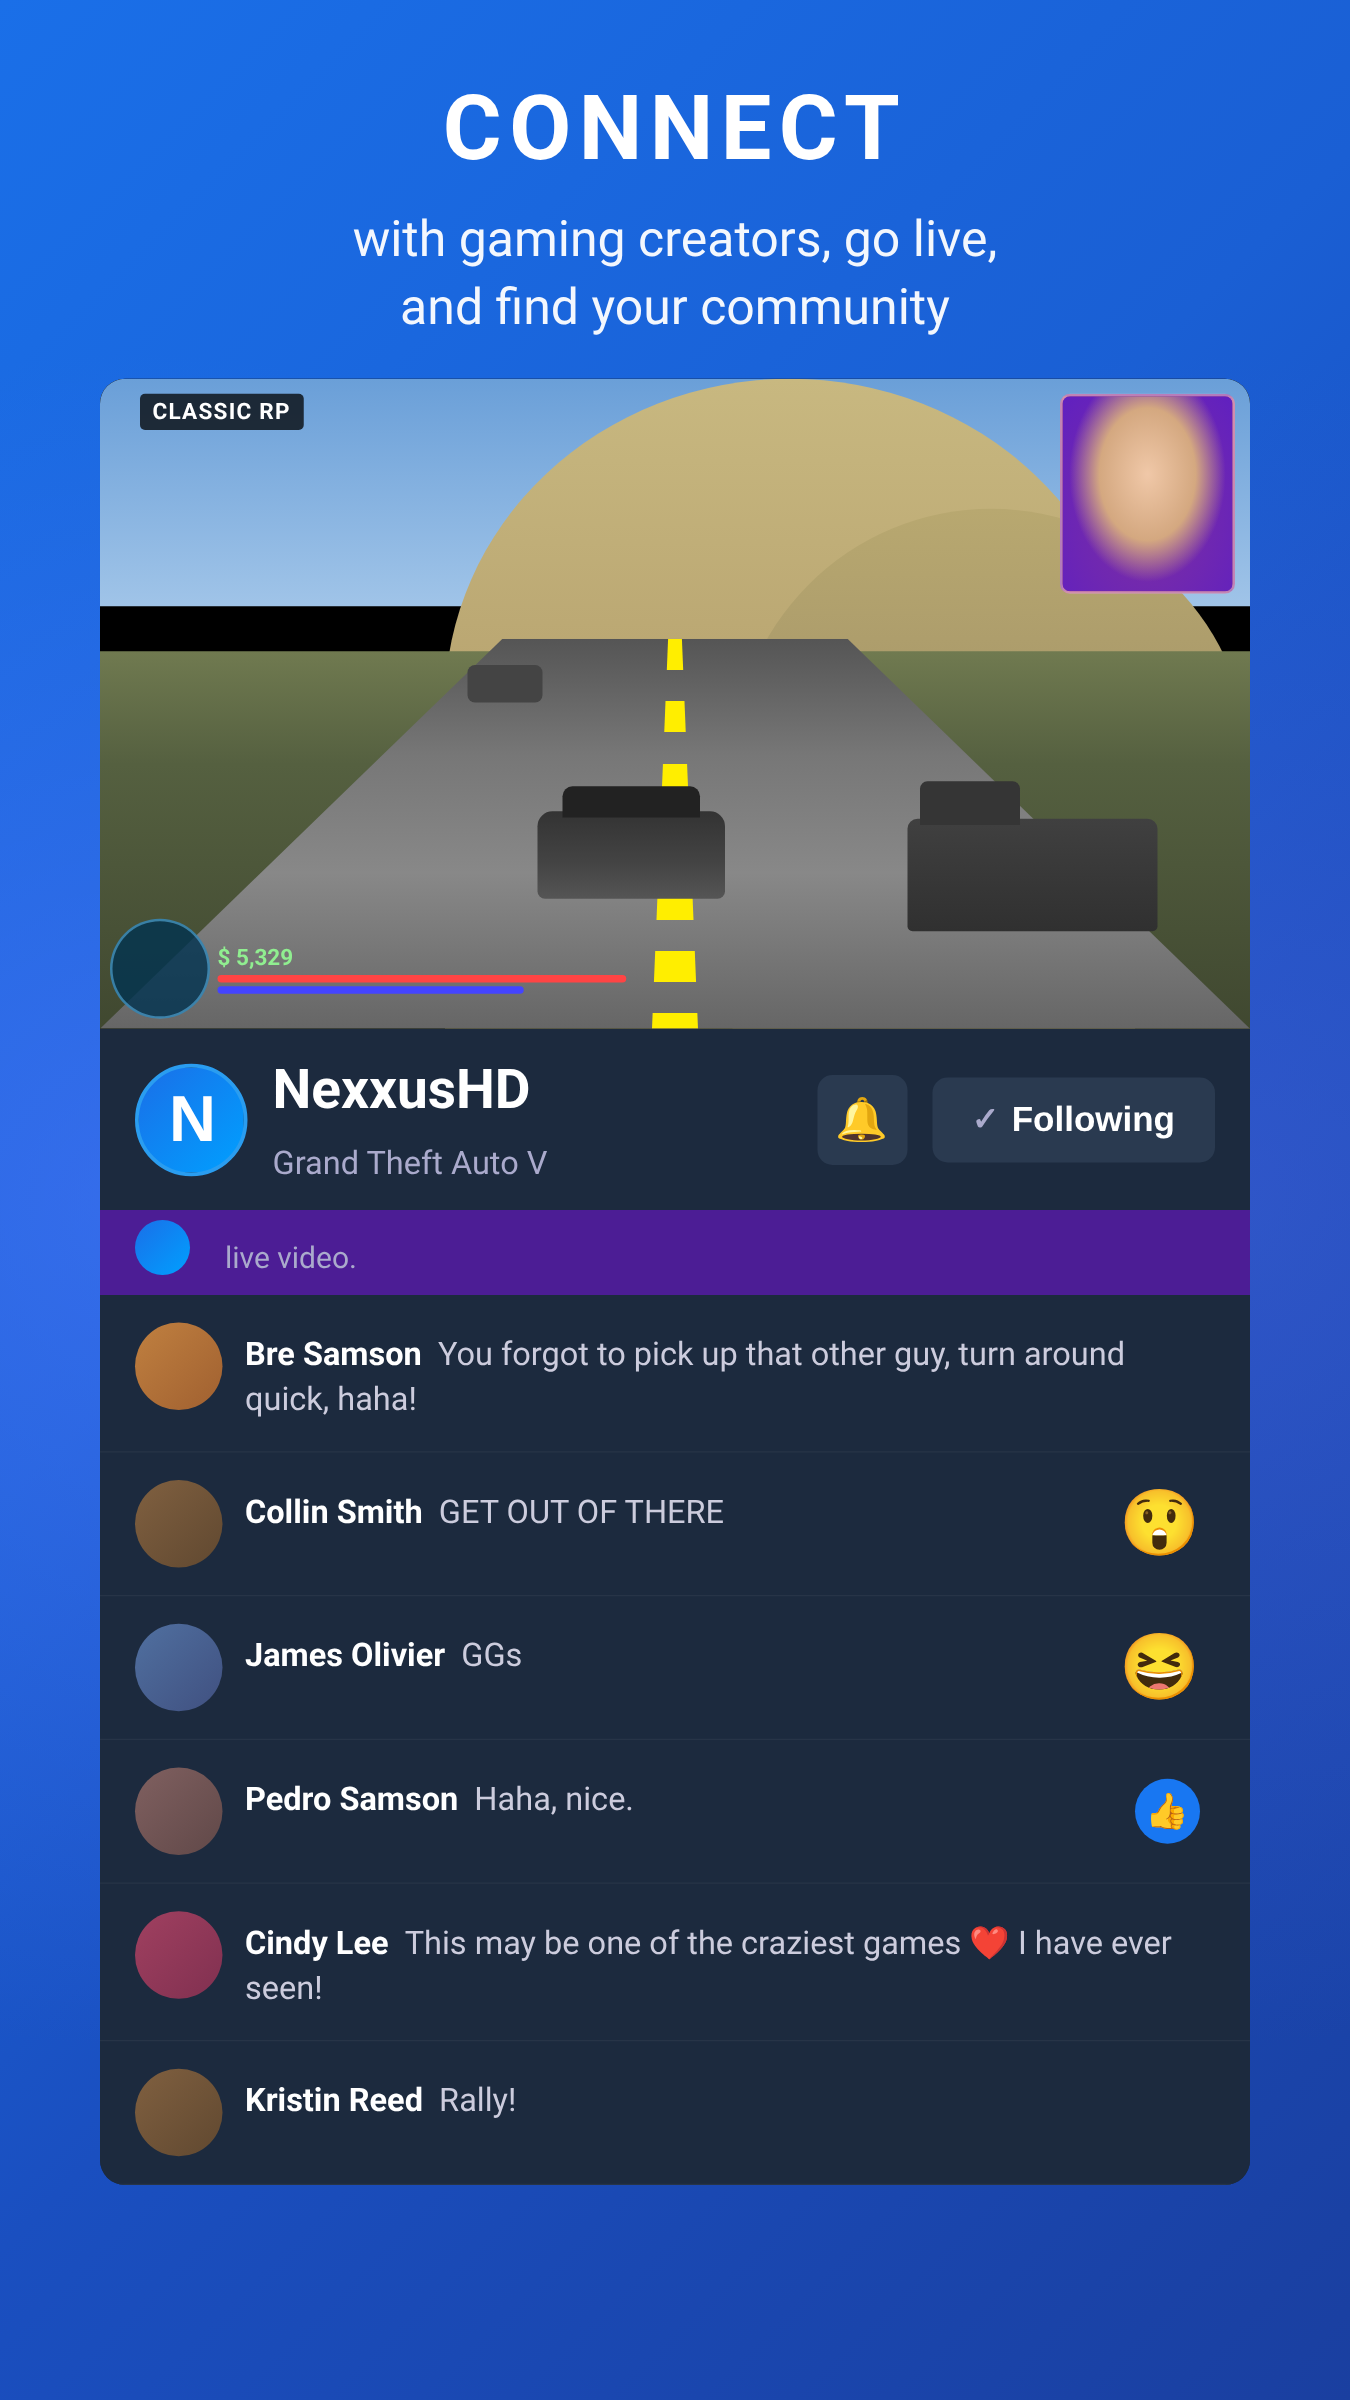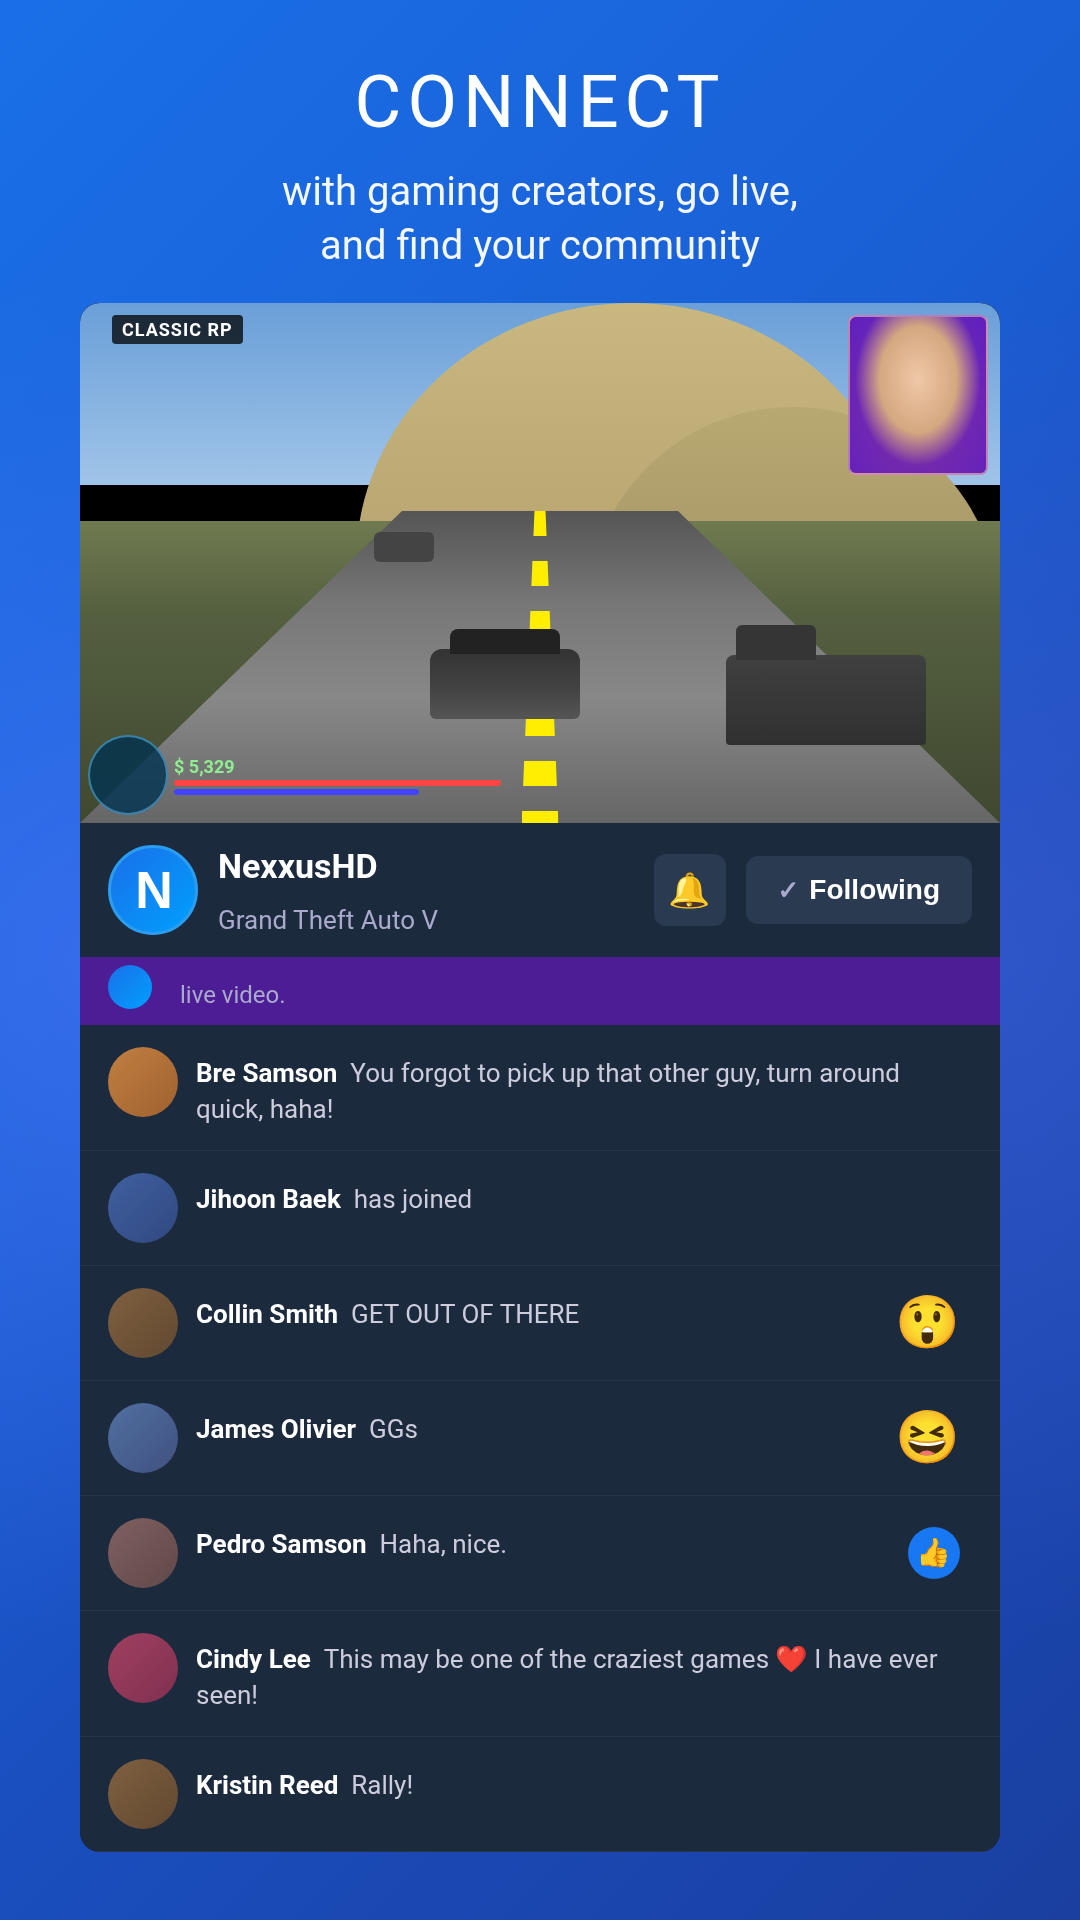--- a/index.html
+++ b/index.html
@@ -37,21 +37,21 @@
 
     
     .header {
       padding: 60px 40px 30px;
       text-align: center;
       width: 100%;
     }
 
     .header-title {
       font-size: 72px;
-      font-weight: 400;
+      font-weight: 700;
       color: white;
       letter-spacing: 6px;
       text-transform: uppercase;
       margin-bottom: 20px;
     }
 
     .header-subtitle {
       font-size: 40px;
       font-weight: 400;
       color: rgba(255,255,255,0.95);
@@ -299,21 +299,21 @@
       border: 3px solid #2a9df0;
       font-family: 'Impact', sans-serif;
       letter-spacing: -2px;
     }
 
     .streamer-name-block {
       flex: 1;
     }
 
     .streamer-name {
-      font-size: 34px;
+      font-size: 44px;
       font-weight: 700;
       color: white;
     }
 
     .streamer-game {
       font-size: 26px;
       color: #aaaacc;
       margin-top: 19px;
     }
 
@@ -524,27 +524,20 @@
     <div class="comments-section">
 
       <div class="comment-item">
         <div class="comment-avatar avatar-bg1"></div>
         <div class="comment-text">
           <span class="comment-username">Bre Samson</span>
           &nbsp;You forgot to pick up that other guy, turn around quick, haha!
         </div>
       </div>
 
-      <div class="comment-item">
-        <div class="comment-avatar avatar-bg2"></div>
-        <div class="comment-text">
-          <span class="comment-username">Jihoon Baek</span>
-          &nbsp;has joined
-        </div>
-      </div>
 
       <div class="comment-item">
         <div class="comment-avatar avatar-bg3"></div>
         <div class="comment-text">
           <span class="comment-username">Collin Smith</span>
           &nbsp;GET OUT OF THERE
         </div>
         <div class="reaction-emoji">😲</div>
       </div>
 

